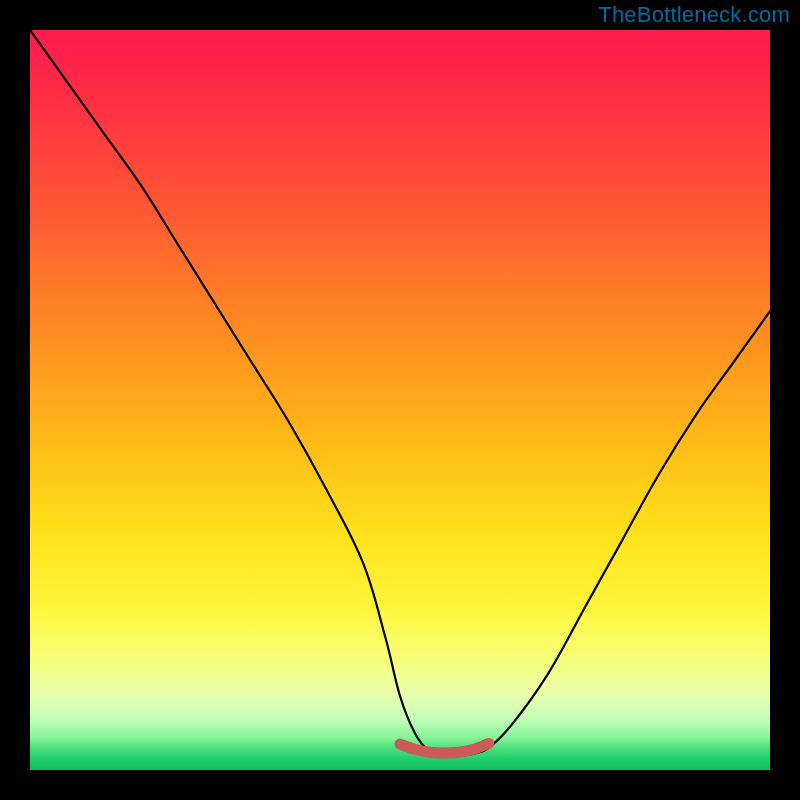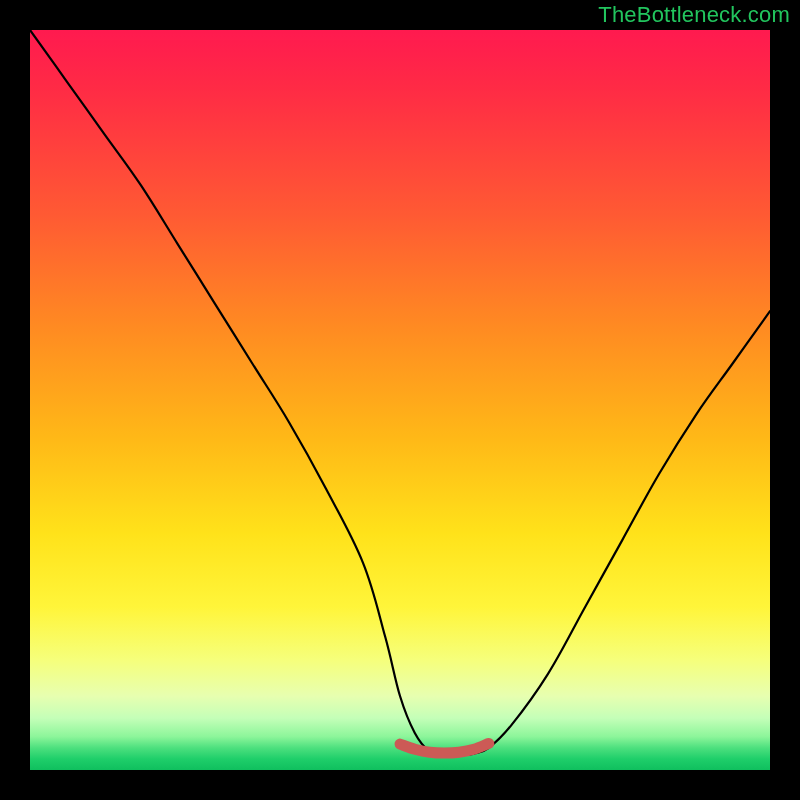--- a/index.html
+++ b/index.html
@@ -14,21 +14,21 @@
   .frame {
     position: relative;
     width: 800px;
     height: 800px;
     background: #000;
   }
   .watermark {
     position: absolute;
     top: 2px;
     right: 10px;
-    color: #22c55e;
+    color: #0369a1;
     font-size: 22px;
     font-weight: 500;
     letter-spacing: 0.2px;
     z-index: 10;
     user-select: none;
   }
   .plot-area {
     position: absolute;
     left: 30px;
     top: 30px;

